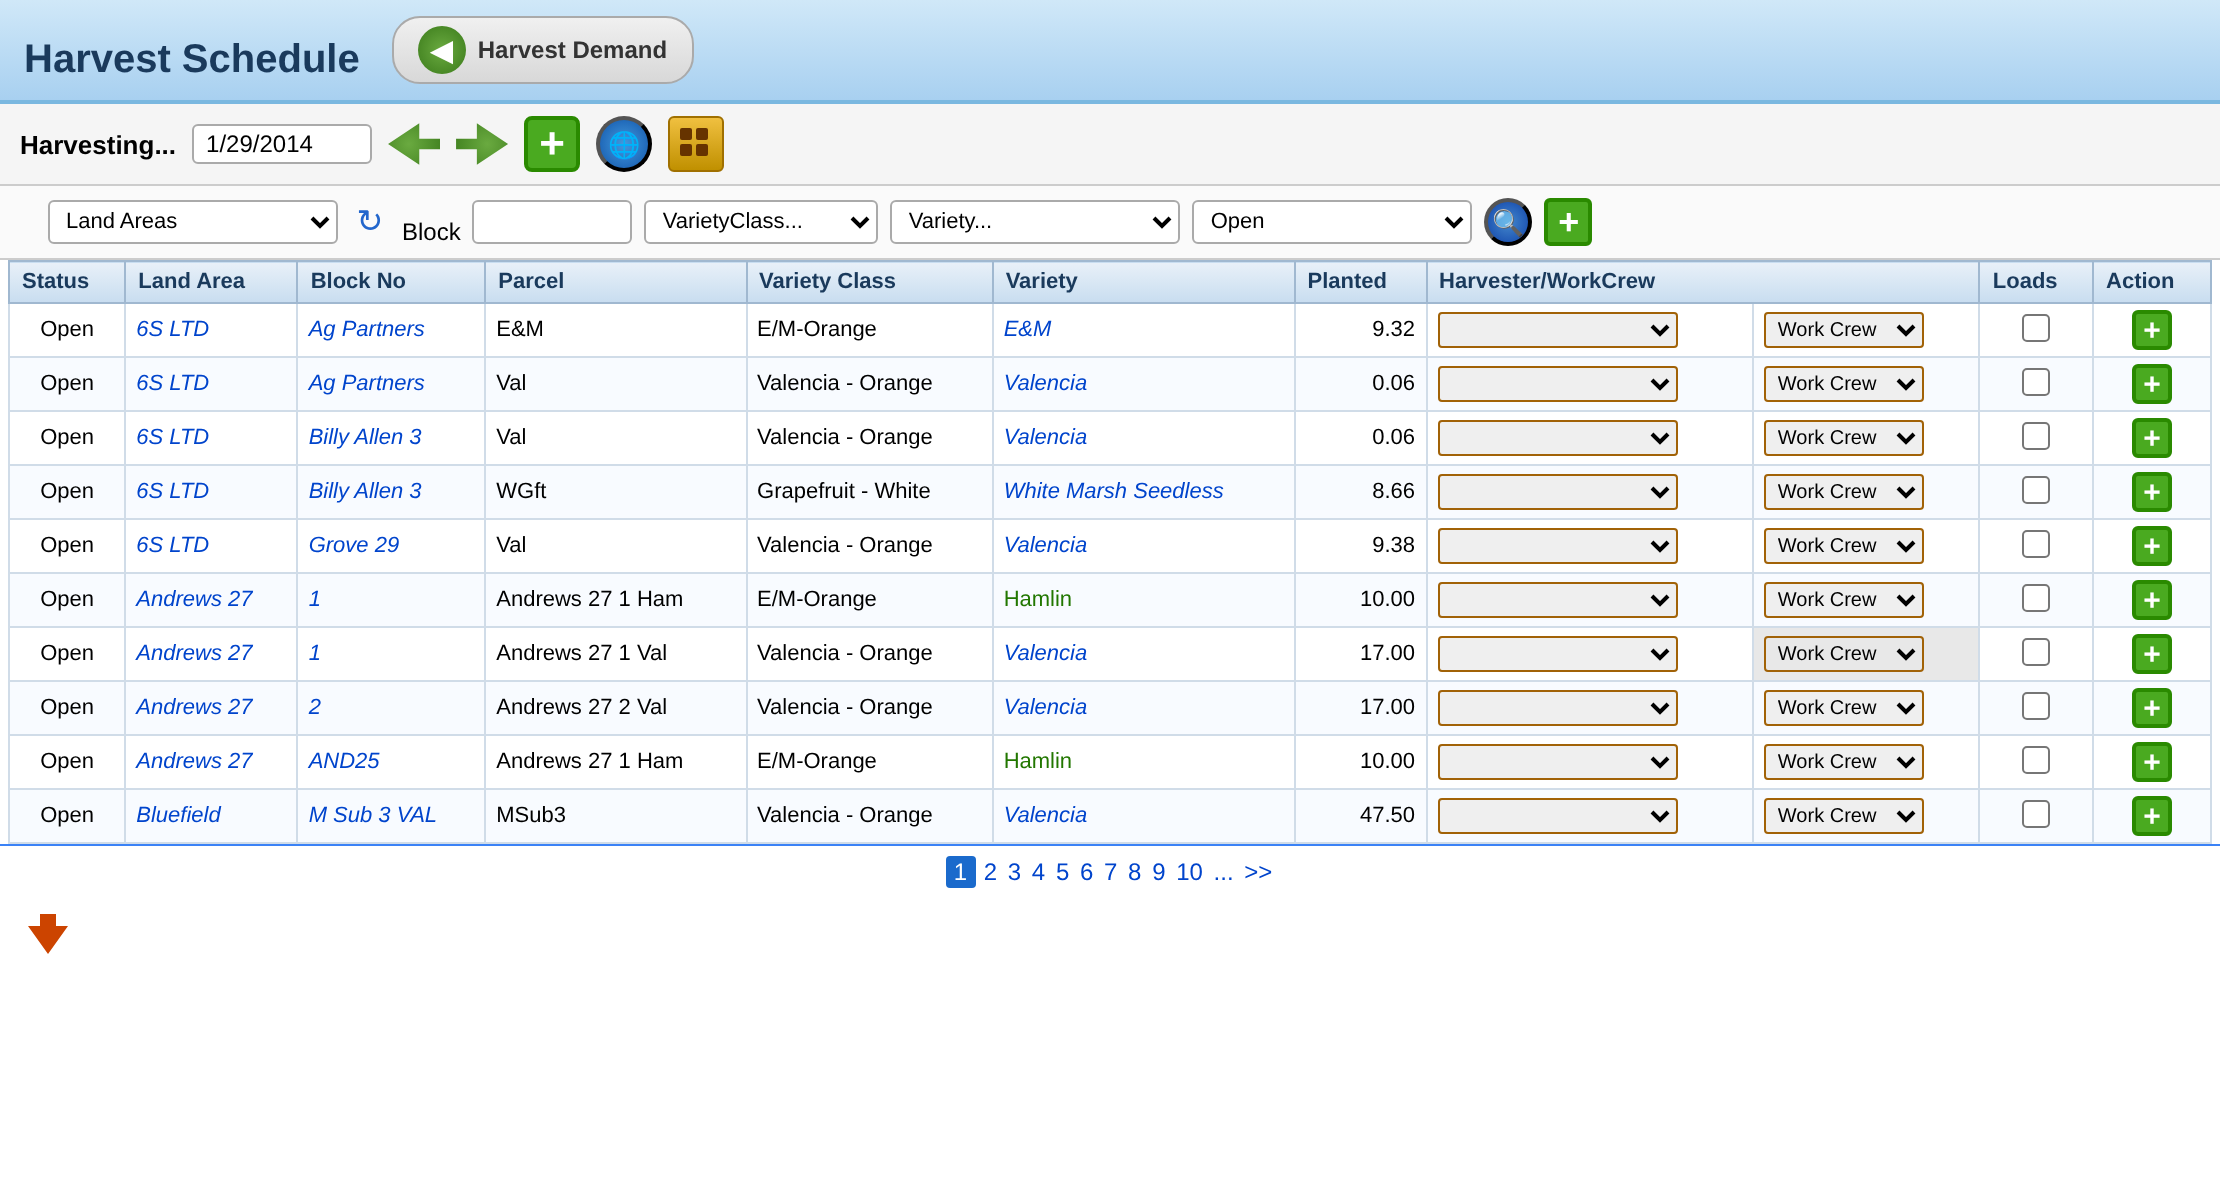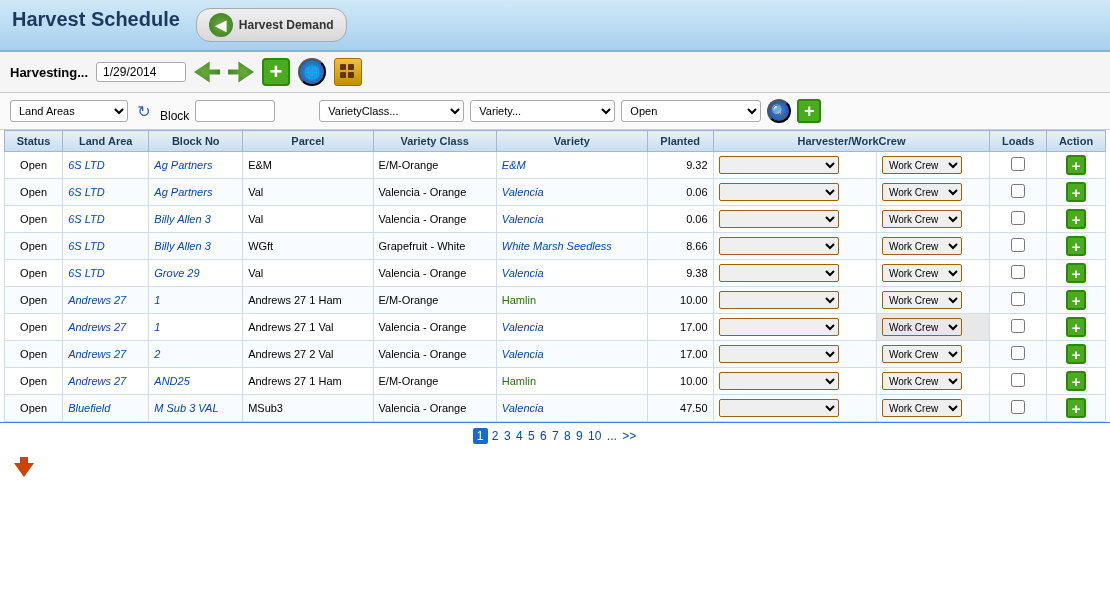--- a/index.html
+++ b/index.html
@@ -3,21 +3,21 @@
   <meta charset="utf-8">
   <style>
     * { box-sizing: border-box; margin: 0; padding: 0; }
     body { font-family: Arial, sans-serif; font-size: 12px; background: #fff; }
 
     
     .app-header {
       background: linear-gradient(to bottom, #d0e8f8, #a8d0f0);
       padding: 8px 12px;
       display: flex;
-      align-items: flex-start;
+      align-items: flex-end;
       gap: 16px;
       border-bottom: 2px solid #7ab8e0;
     }
     .app-title {
       font-size: 20px;
       font-weight: bold;
       color: #1a3a5c;
     }
     .harvest-demand-btn {
       display: flex;
@@ -113,22 +113,22 @@
       background: #fafafa;
     }
     .filter-select {
       border: 1px solid #aaa;
       border-radius: 3px;
       padding: 2px 4px;
       font-size: 11px;
       background: white;
       height: 22px;
     }
-    .land-select { width: 118px; }
-    .vc-select { width: 145px; margin-left: 38px; }
+    .land-select { width: 145px; margin-left: 14px; }
+    .vc-select { width: 117px; }
     .variety-select { width: 145px; }
     .open-select { width: 140px; }
     .block-input {
       border: 1px solid #aaa;
       border-radius: 3px;
       padding: 2px 4px;
       font-size: 11px;
       width: 80px;
       height: 22px;
     }
@@ -167,21 +167,21 @@
     }
     table {
       width: 100%;
       border-collapse: collapse;
       font-size: 11px;
     }
     thead tr th {
       background: linear-gradient(to bottom, #e8f0f8, #c8ddf0);
       border: 1px solid #a0b8d0;
       padding: 4px 6px;
-      text-align: center;
+      text-align: left;
       font-weight: bold;
       color: #1a3a5c;
       white-space: nowrap;
     }
     tbody tr {
       background: white;
       border-bottom: 1px solid #e0e8f0;
     }
     tbody tr:nth-child(even) {
       background: #f8fbff;

